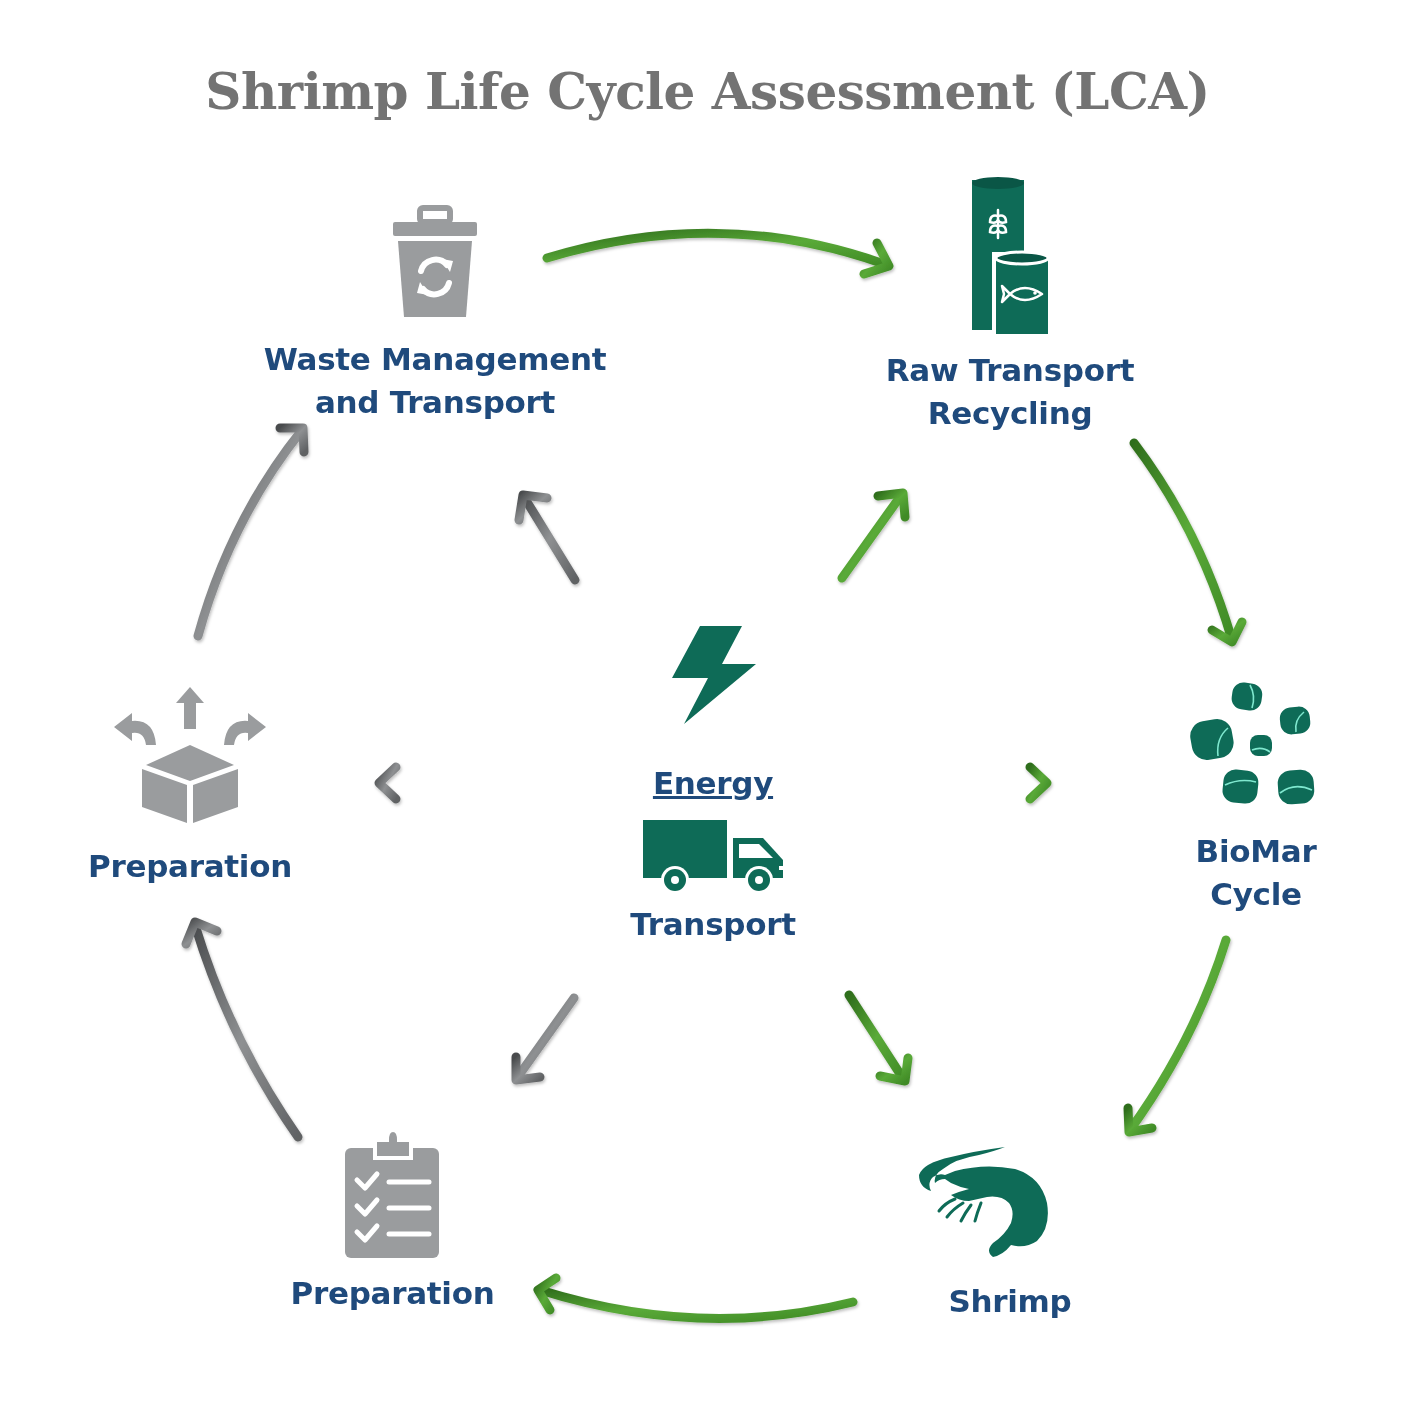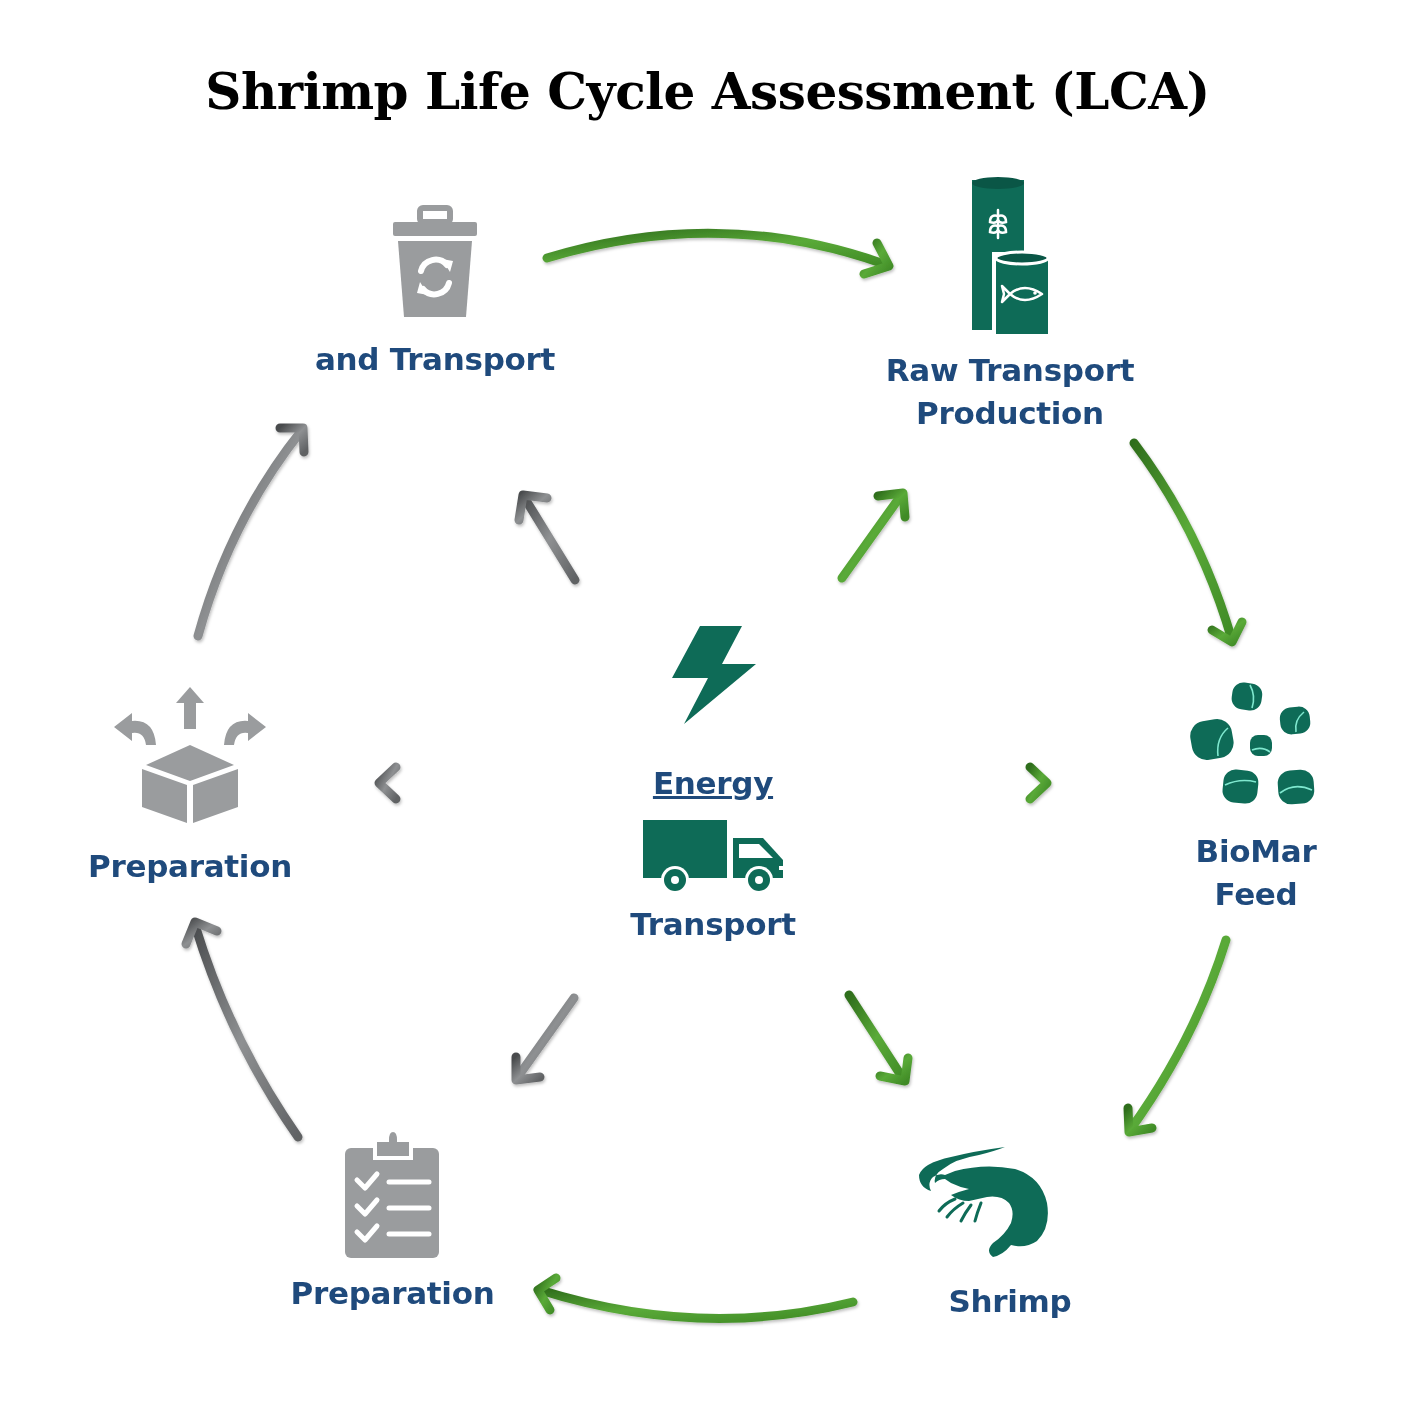--- a/index.html
+++ b/index.html
@@ -1,20 +1,20 @@
 <!DOCTYPE html>
 <html><head>
   <meta charset="utf-8">
   <style>
     html, body { margin: 0; padding: 0; background: #ffffff; }
     body { width: 1415px; height: 1415px; position: relative; overflow: hidden;
            font-family: "DejaVu Sans", "Liberation Sans", sans-serif; }
     .title { position: absolute; left: 0; width: 1415px; top: 62px; text-align: center;
              font-family: "DejaVu Serif", "Liberation Serif", serif; font-weight: bold;
-             font-size: 50px; letter-spacing: -0.5px; color: #000000; }
+             font-size: 50px; letter-spacing: -0.5px; color: #737373; }
     .label { position: absolute; text-align: center; color: #1f4a7c; font-weight: bold;
              font-size: 31px; line-height: 43px; letter-spacing: -0.3px; }
     .label span { display: block; }
     .icon { position: absolute; }
     svg.arrows { position: absolute; left: 0; top: 0; width: 1415px; height: 1415px; }
     .icon svg { display: block; }
   </style>
 </head>
 <body>
 
@@ -97,20 +97,21 @@
     <path d="M8 36 H82 L76 112 H14 Z" fill="#9a9c9e"></path>
     <g fill="none" stroke="#ffffff" stroke-width="6" stroke-linecap="round">
       <path d="M31 66 A15 15 0 0 1 57 60"></path>
       <path d="M59 78 A15 15 0 0 1 33 84"></path>
     </g>
     <path d="M52 54 L63 56 L60 67 Z" fill="#fff"></path>
     <path d="M38 90 L27 88 L30 77 Z" fill="#fff"></path>
   </svg>
 </div>
 <div class="label" style="left:240px; top:338px; width:390px;">
+  <span>Waste Management</span>
   <span>and Transport</span>
 </div>
 
 <div class="icon" style="left:970px; top:176px;">
   <svg width="82" height="160" viewBox="0 0 82 160">
     <rect x="2" y="4" width="52" height="150" fill="#0e6b57"></rect>
     <ellipse cx="28" cy="7" rx="26" ry="6" fill="#0a5646"></ellipse>
     <rect x="22" y="76" width="58" height="84" fill="#ffffff"></rect>
     <rect x="26" y="80" width="52" height="78" fill="#0e6b57"></rect>
     <ellipse cx="52" cy="82" rx="26" ry="6" fill="#0a5646" stroke="#fff" stroke-width="3"></ellipse>
@@ -125,21 +126,21 @@
 
     <g fill="none" stroke="#ffffff" stroke-width="2.5" stroke-linejoin="round">
       <path d="M40 118 Q54 106 72 118 Q54 130 40 118 Z"></path>
       <path d="M40 118 L32 110 L34 118 L32 126 Z"></path>
     </g>
     <circle cx="65" cy="117" r="1.8" fill="#fff"></circle>
   </svg>
 </div>
 <div class="label" style="left:860px; top:349px; width:300px;">
   <span>Raw Transport</span>
-  <span>Production</span>
+  <span>Recycling</span>
 </div>
 
 <div class="icon" style="left:1188px; top:680px;">
   <svg width="130" height="130" viewBox="0 0 130 130">
     <g fill="#0e6b57">
       <rect x="44" y="3" width="30" height="27" rx="11" transform="rotate(8 59 16)"></rect>
       <rect x="3" y="40" width="42" height="39" rx="15" transform="rotate(-10 24 60)"></rect>
       <rect x="92" y="27" width="30" height="27" rx="11" transform="rotate(-6 107 40)"></rect>
       <rect x="62" y="55" width="22" height="21" rx="8"></rect>
       <rect x="35" y="90" width="35" height="33" rx="12" transform="rotate(6 52 106)"></rect>
@@ -150,21 +151,21 @@
       <path d="M40 48 Q28 58 30 76"></path>
       <path d="M116 32 Q106 40 108 52"></path>
       <path d="M64 70 Q74 66 82 72"></path>
       <path d="M37 105 Q52 98 68 102"></path>
       <path d="M92 113 Q106 102 124 110"></path>
     </g>
   </svg>
 </div>
 <div class="label" style="left:1156px; top:830px; width:200px;">
   <span>BioMar</span>
-  <span>Feed</span>
+  <span>Cycle</span>
 </div>
 
 <div class="icon" style="left:915px; top:1145px;">
   <svg width="140" height="115" viewBox="0 0 140 115">
     <path fill="#0e6b57" d="M90 2 Q60 6 36 12 Q8 18 4 30 Q4 42 16 46 Q12 38 18 32 Q24 28 30 30 L40 26 Q70 18 100 24 Q126 32 132 58 Q136 82 122 96 Q110 104 96 100 Q88 110 78 112 Q70 106 78 98 Q90 90 96 78 Q100 66 94 58 Q86 50 72 52 L54 56 Q44 56 36 50 Q46 46 54 44 Q44 42 36 38 L30 34 Q24 34 20 38 Q18 30 28 24 Q40 14 64 10 Q80 6 90 2 Z"></path>
     <g fill="none" stroke="#0e6b57" stroke-width="3" stroke-linecap="round">
       <path d="M40 54 Q30 58 24 66"></path>
       <path d="M48 58 Q38 64 32 72"></path>
       <path d="M56 60 Q50 68 46 76"></path>
       <path d="M66 58 Q62 68 60 76"></path>

